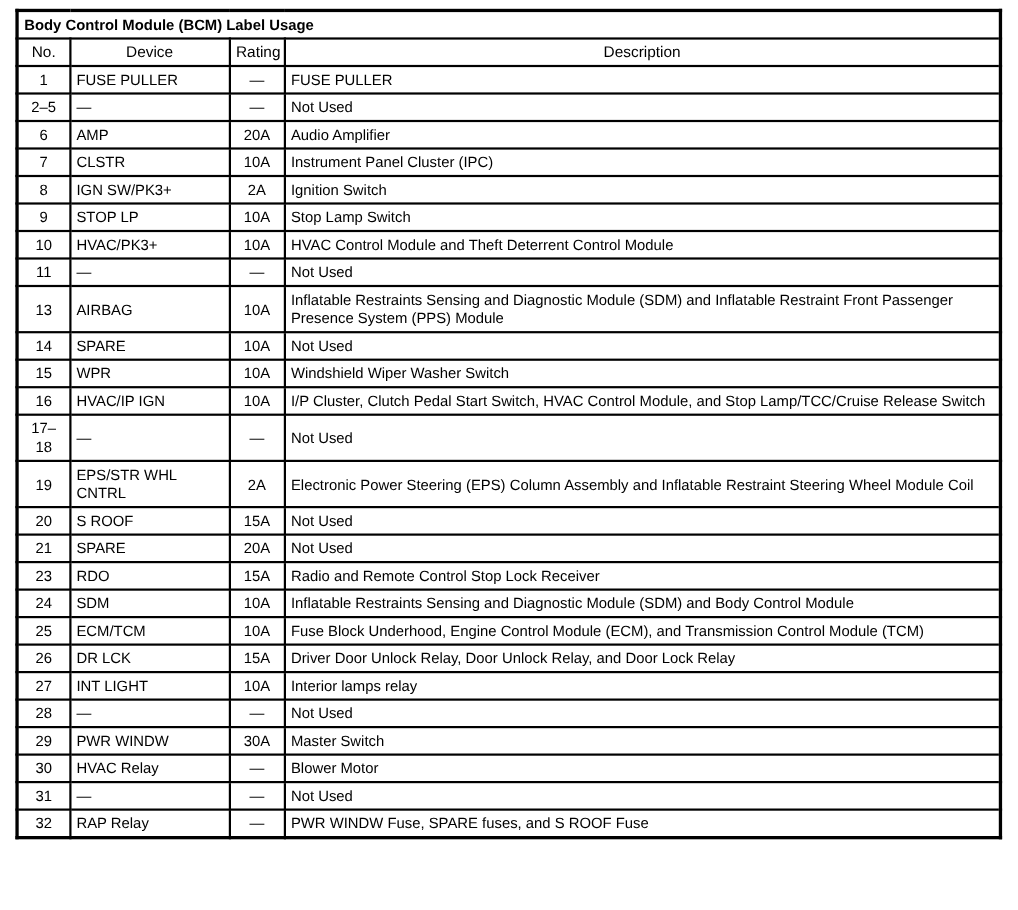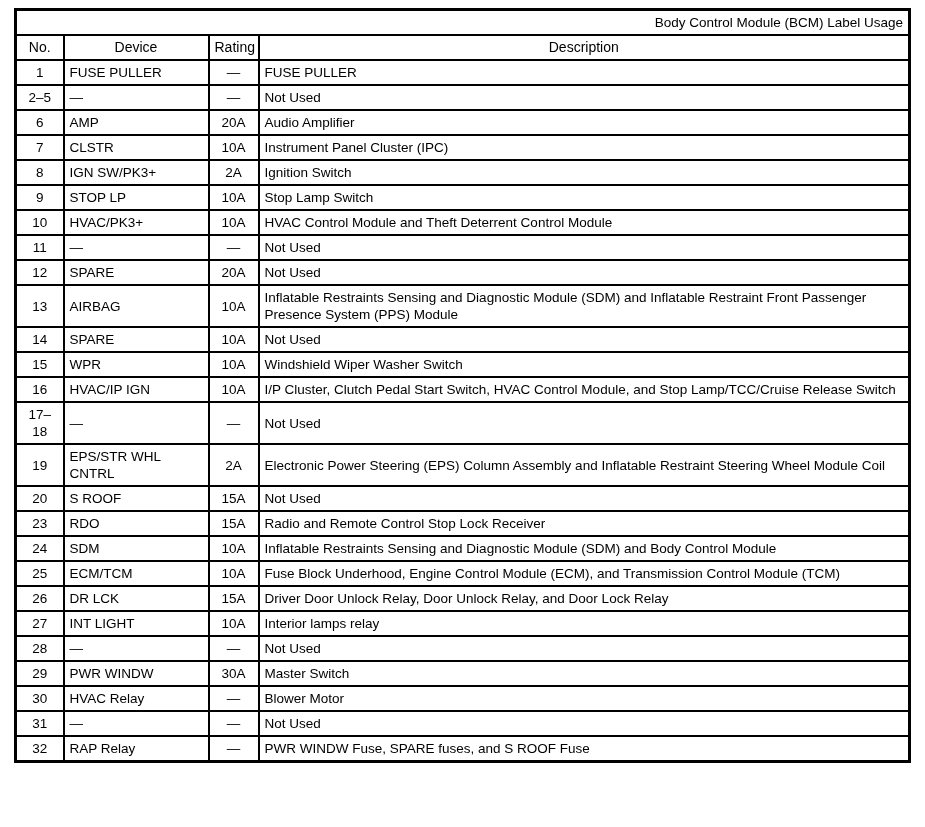--- a/index.html
+++ b/index.html
@@ -30,22 +30,22 @@
     border-width: 3px;
   }
   table.bcm th, table.bcm td {
     font-size: 13.5px;
     line-height: 17px;
     padding: 3px 5px;
     vertical-align: middle;
     overflow: hidden;
   }
   th.title-cell {
-    font-weight: normal;
-    text-align: right;
+    font-weight: bold;
+    text-align: left;
     font-size: 14px;
     padding: 4px 5px;
   }
   tr.header-row th {
     font-weight: normal;
     text-align: center;
     font-size: 14px;
   }
   td.cell-no {
     text-align: center;
@@ -127,26 +127,20 @@
           <td class="cell-rating">10A</td>
           <td class="cell-desc">HVAC Control Module and Theft Deterrent Control Module</td>
         </tr>
         <tr>
           <td class="cell-no">11</td>
           <td class="cell-device">—</td>
           <td class="cell-rating">—</td>
           <td class="cell-desc">Not Used</td>
         </tr>
         <tr>
-          <td class="cell-no">12</td>
-          <td class="cell-device">SPARE</td>
-          <td class="cell-rating">20A</td>
-          <td class="cell-desc">Not Used</td>
-        </tr>
-        <tr>
           <td class="cell-no">13</td>
           <td class="cell-device">AIRBAG</td>
           <td class="cell-rating">10A</td>
           <td class="cell-desc">Inflatable Restraints Sensing and Diagnostic Module (SDM) and Inflatable Restraint Front Passenger Presence System (PPS) Module</td>
         </tr>
         <tr>
           <td class="cell-no">14</td>
           <td class="cell-device">SPARE</td>
           <td class="cell-rating">10A</td>
           <td class="cell-desc">Not Used</td>
@@ -173,20 +167,26 @@
         <tr>
           <td class="cell-no">19</td>
           <td class="cell-device">EPS/STR WHL CNTRL</td>
           <td class="cell-rating">2A</td>
           <td class="cell-desc">Electronic Power Steering (EPS) Column Assembly and Inflatable Restraint Steering Wheel Module Coil</td>
         </tr>
         <tr>
           <td class="cell-no">20</td>
           <td class="cell-device">S ROOF</td>
           <td class="cell-rating">15A</td>
+          <td class="cell-desc">Not Used</td>
+        </tr>
+        <tr>
+          <td class="cell-no">21</td>
+          <td class="cell-device">SPARE</td>
+          <td class="cell-rating">20A</td>
           <td class="cell-desc">Not Used</td>
         </tr>
         <tr>
           <td class="cell-no">23</td>
           <td class="cell-device">RDO</td>
           <td class="cell-rating">15A</td>
           <td class="cell-desc">Radio and Remote Control Stop Lock Receiver</td>
         </tr>
         <tr>
           <td class="cell-no">24</td>

